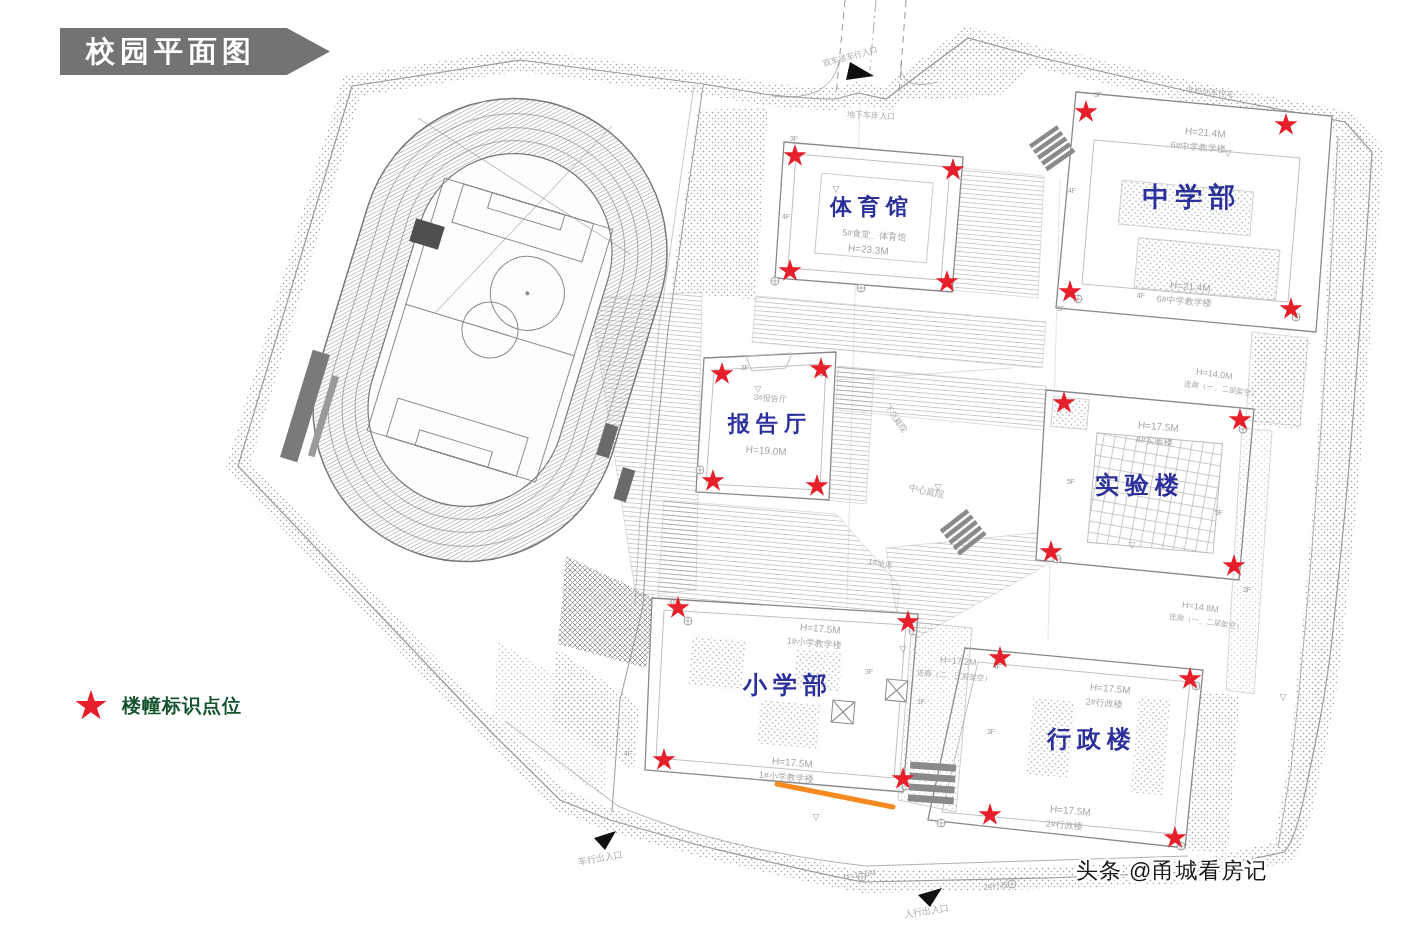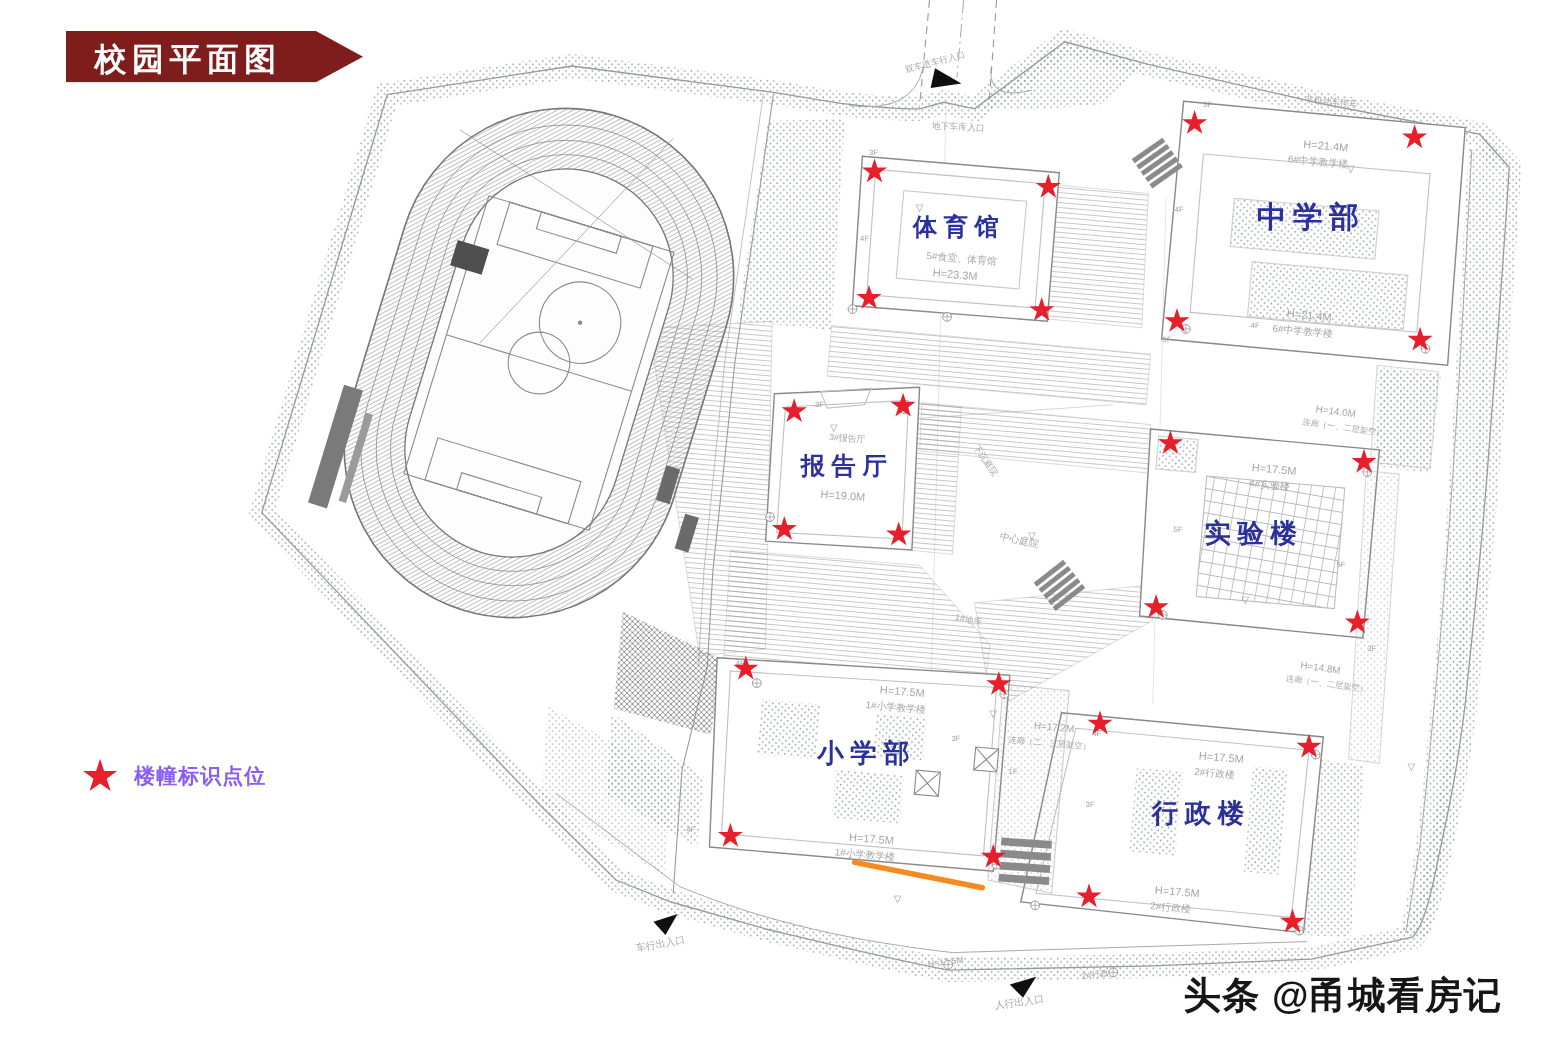--- a/index.html
+++ b/index.html
@@ -7,25 +7,25 @@
          font-family:"Liberation Sans",sans-serif;}
   #plan-svg{position:absolute;left:0;top:0;}
   
   .banner{position:absolute;left:60px;top:28px;width:270px;height:47px;
           clip-path:polygon(0 0,84% 0,100% 50%,84% 100%,0 100%);
           display:flex;align-items:center;background:#189FD8;}
   .banner span{color:#fff;font-size:29px;font-weight:bold;letter-spacing:5px;padding-left:26px;}
   
   .legend{position:absolute;left:72px;top:686px;}
   .legend-row{display:flex;align-items:center;height:40px;}
-  .lg-label{font-size:19px;font-weight:bold;color:#8b5cf6;letter-spacing:1px;margin-left:12px;}
+  .lg-label{font-size:19px;font-weight:bold;color:#14532d;letter-spacing:1px;margin-left:12px;}
   .lg-line{display:inline-block;width:50px;height:5px;background:#F6891F;border-radius:2px;margin-left:2px;margin-right:2px;}
   .lg-star{flex:0 0 auto;}
   
-  .watermark{position:absolute;left:1076px;top:882px;font-size:34px;font-weight:bold;color:#161616;
+  .watermark{position:absolute;left:1076px;top:856px;font-size:22px;font-weight:normal;color:#161616;
              letter-spacing:1px;white-space:nowrap;
              text-shadow:-2px -2px 0 #fff,2px -2px 0 #fff,-2px 2px 0 #fff,2px 2px 0 #fff,0 3px 0 #fff,0 -3px 0 #fff,3px 0 0 #fff,-3px 0 0 #fff;}
   
   text{font-family:"Liberation Sans",sans-serif;}
   .ann{fill:#a6a6a6;text-anchor:middle;}
   .tag{fill:#9c9c9c;text-anchor:middle;}
   .tri{fill:#9c9c9c;text-anchor:middle;}
   .bname{font-weight:bold;text-anchor:middle;}
 </style>
 </head>
@@ -370,21 +370,21 @@
         <path d="M0,-12 L2.7,-3.7 L11.4,-3.7 L4.4,1.4 L7.1,9.7 L0,4.6 L-7.1,9.7 L-4.4,1.4 L-11.4,-3.7 L-2.7,-3.7 Z" fill="#E61F2B" transform="translate(908 622)"></path>
         <path d="M0,-12 L2.7,-3.7 L11.4,-3.7 L4.4,1.4 L7.1,9.7 L0,4.6 L-7.1,9.7 L-4.4,1.4 L-11.4,-3.7 L-2.7,-3.7 Z" fill="#E61F2B" transform="translate(664 760)"></path>
         <path d="M0,-12 L2.7,-3.7 L11.4,-3.7 L4.4,1.4 L7.1,9.7 L0,4.6 L-7.1,9.7 L-4.4,1.4 L-11.4,-3.7 L-2.7,-3.7 Z" fill="#E61F2B" transform="translate(903 779)"></path>
         <path d="M0,-12 L2.7,-3.7 L11.4,-3.7 L4.4,1.4 L7.1,9.7 L0,4.6 L-7.1,9.7 L-4.4,1.4 L-11.4,-3.7 L-2.7,-3.7 Z" fill="#E61F2B" transform="translate(1000 658)"></path>
         <path d="M0,-12 L2.7,-3.7 L11.4,-3.7 L4.4,1.4 L7.1,9.7 L0,4.6 L-7.1,9.7 L-4.4,1.4 L-11.4,-3.7 L-2.7,-3.7 Z" fill="#E61F2B" transform="translate(1190 679)"></path>
         <path d="M0,-12 L2.7,-3.7 L11.4,-3.7 L4.4,1.4 L7.1,9.7 L0,4.6 L-7.1,9.7 L-4.4,1.4 L-11.4,-3.7 L-2.7,-3.7 Z" fill="#E61F2B" transform="translate(990 815)"></path>
         <path d="M0,-12 L2.7,-3.7 L11.4,-3.7 L4.4,1.4 L7.1,9.7 L0,4.6 L-7.1,9.7 L-4.4,1.4 L-11.4,-3.7 L-2.7,-3.7 Z" fill="#E61F2B" transform="translate(1175 838)"></path>
       </g>
   </svg>
 
-  <div class="banner" style="background: #7f1d1d; align-items: flex-end;">
+  <div class="banner" style="background: #737373;">
     <span>校园平面图</span>
   </div>
 
   <div class="legend">
     <div class="legend-row">
       <svg class="lg-star" width="38" height="36" viewBox="-14 -13 28 26">
         <path id="legend-star-path" d="M0,-12 L2.7,-3.7 L11.4,-3.7 L4.4,1.4 L7.1,9.7 L0,4.6 L-7.1,9.7 L-4.4,1.4 L-11.4,-3.7 L-2.7,-3.7 Z" fill="#E61F2B"></path>
       </svg>
       <span class="lg-label">楼幢标识点位</span>
     </div>

